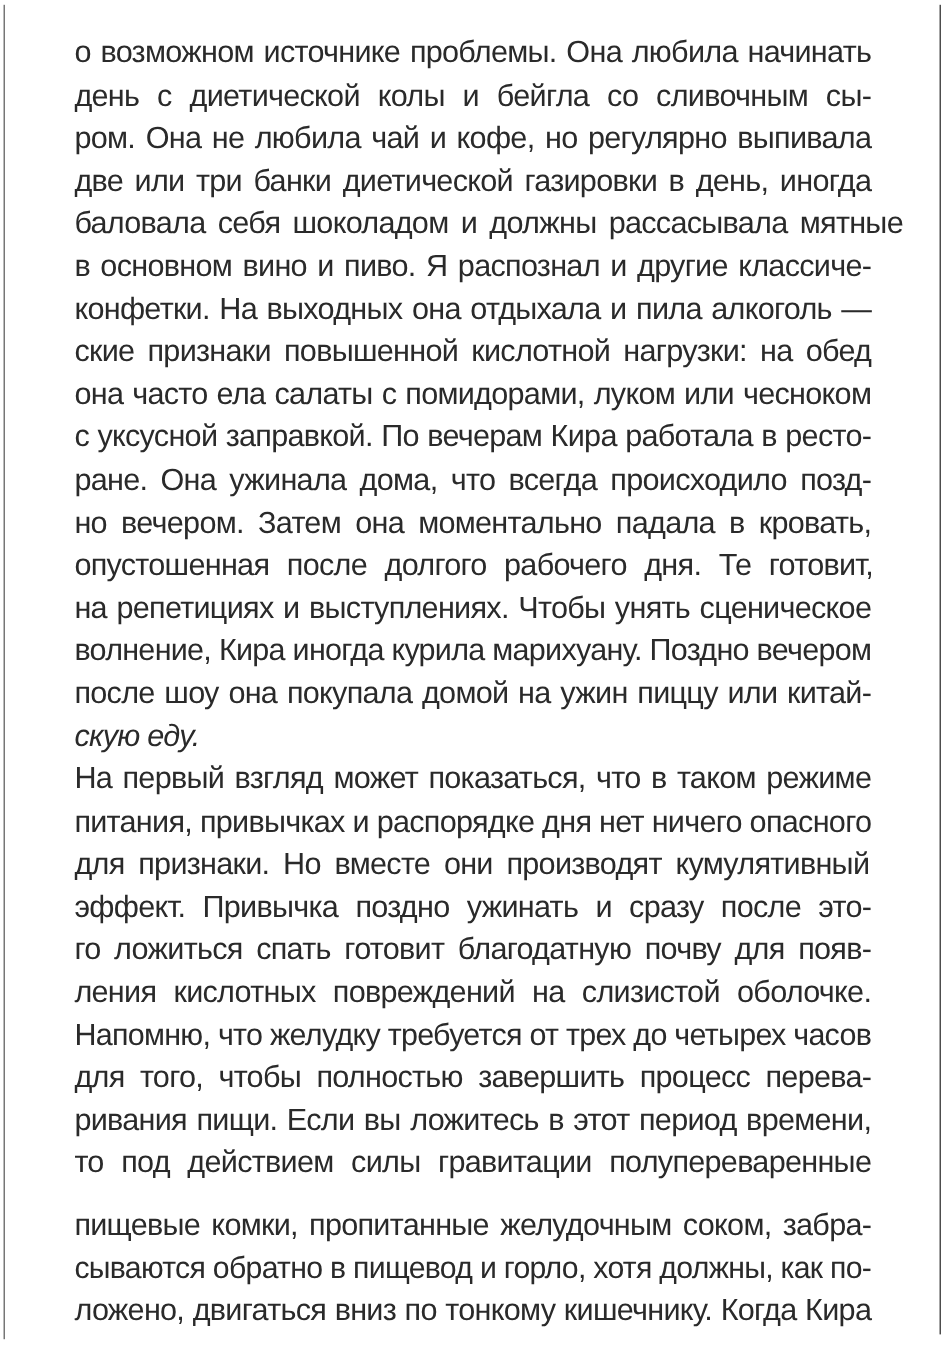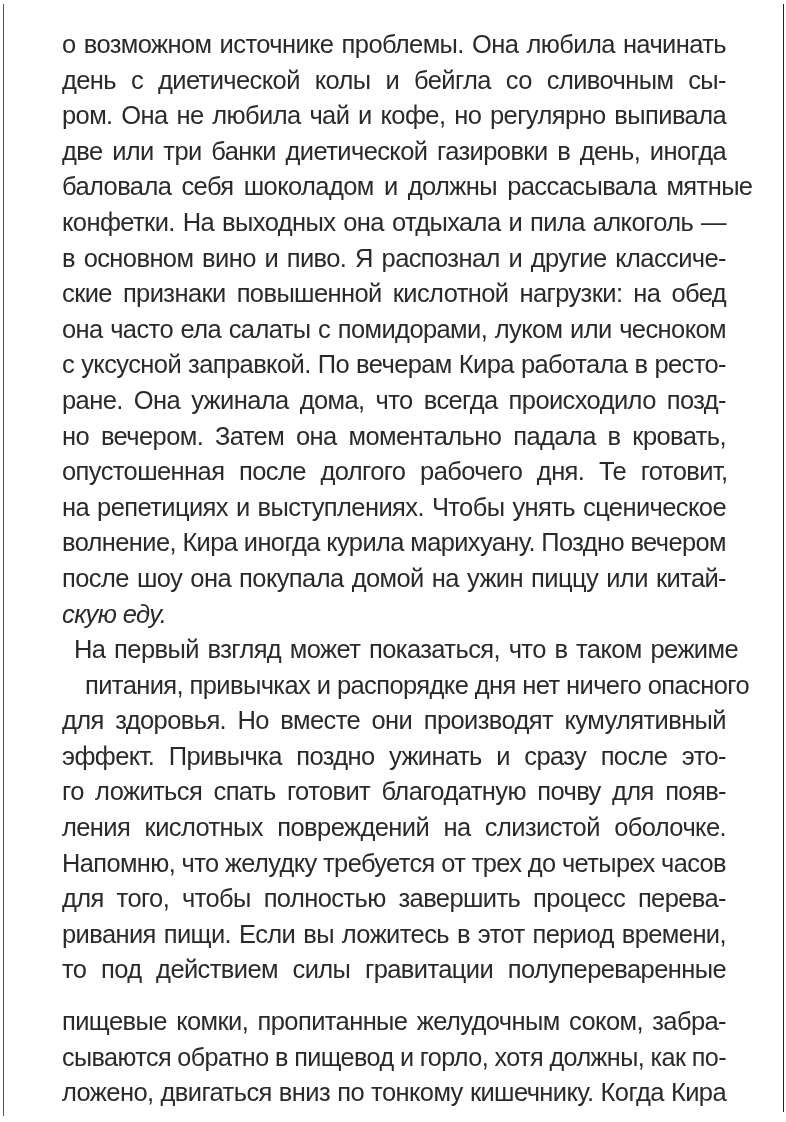--- a/index.html
+++ b/index.html
@@ -61,37 +61,37 @@
 <div class="page-border-left"></div>
 <div class="page-border-right"></div>
 
 <div class="text-block">
   <div>
     <span class="line" style="word-spacing: 1.66146px; text-align-last: left;">о возможном источнике проблемы. Она любила начинать</span>
     <span class="line" style="word-spacing: 8.4043px; text-align-last: left;">день с диетической колы и бейгла со сливочным сы-</span>
     <span class="line" style="word-spacing: 2.29514px; text-align-last: left;">ром. Она не любила чай и кофе, но регулярно выпивала</span>
     <span class="line" style="word-spacing: 3.13672px; text-align-last: left;">две или три банки диетической газировки в день, иногда</span>
     <span class="line" style="word-spacing: 3.71615px; text-align-last: left;">баловала себя шоколадом и должны рассасывала мятные</span>
+    <span class="line" style="word-spacing: 2.21007px; text-align-last: left;">в основном вино и пиво. Я распознал и другие классиче-</span>
     <span class="line" style="word-spacing: 1.48047px; text-align-last: left;">конфетки. На выходных она отдыхала и пила алкоголь —</span>
-    <span class="line" style="word-spacing: 2.21007px; text-align-last: left;">в основном вино и пиво. Я распознал и другие классиче-</span>
     <span class="line" style="word-spacing: 4.48177px; text-align-last: left;">ские признаки повышенной кислотной нагрузки: на обед</span>
     <span class="line" style="word-spacing: 1.05664px; text-align-last: left;">она часто ела салаты с помидорами, луком или чесноком</span>
     <span class="line" style="word-spacing: 0.558594px; text-align-last: left;">с уксусной заправкой. По вечерам Кира работала в ресто-</span>
     <span class="line" style="word-spacing: 4.58036px; text-align-last: left;">ране. Она ужинала дома, что всегда происходило позд-</span>
     <span class="line" style="word-spacing: 5.35714px; text-align-last: left;">но вечером. Затем она моментально падала в кровать,</span>
     <span class="line" style="word-spacing: 8.13542px; text-align-last: left;">опустошенная после долгого рабочего дня. Те готовит,</span>
     <span class="line" style="word-spacing: 1.50781px; text-align-last: left;">на репетициях и выступлениях. Чтобы унять сценическое</span>
     <span class="line" style="transform-origin: left top; transform: scaleX(0.997488); width: 665.672px; text-align-last: left;">волнение, Кира иногда курила марихуану. Поздно вечером</span>
     <span class="line" style="word-spacing: 1.62847px; text-align-last: left;">после шоу она покупала домой на ужин пиццу или китай-</span>
     <span class="line last">скую еду.</span>
   </div>
   <div>
-    <span class="line" style="word-spacing: 2.21484px; text-align-last: left; margin-left: 12px;">На первый взгляд может показаться, что в таком режиме</span>
-    <span class="line" style="word-spacing: 0.0379464px; text-align-last: left; margin-left: 23px;">питания, привычках и распорядке дня нет ничего опасного</span>
-    <span class="line" style="word-spacing: 4.95833px; text-align-last: left;">для здоровья. Но вместе они производят кумулятивный</span>
+    <span class="line" style="word-spacing: 2.21484px; text-align-last: left;">На первый взгляд может показаться, что в таком режиме</span>
+    <span class="line" style="word-spacing: 0.0379464px; text-align-last: left;">питания, привычках и распорядке дня нет ничего опасного</span>
+    <span class="line" style="word-spacing: 4.95833px; text-align-last: left;">для признаки. Но вместе они производят кумулятивный</span>
     <span class="line" style="word-spacing: 7.9308px; text-align-last: left;">эффект. Привычка поздно ужинать и сразу после это-</span>
     <span class="line" style="word-spacing: 4.85268px; text-align-last: left;">го ложиться спать готовит благодатную почву для появ-</span>
     <span class="line" style="word-spacing: 7.89062px; text-align-last: left;">ления кислотных повреждений на слизистой оболочке.</span>
     <span class="line" style="transform-origin: left top; transform: scaleX(0.995852); width: 666.766px; text-align-last: left;">Напомню, что желудку требуется от трех до четырех часов</span>
     <span class="line" style="word-spacing: 6.35156px; text-align-last: left;">для того, чтобы полностью завершить процесс перева-</span>
     <span class="line" style="word-spacing: 1.45703px; text-align-last: left;">ривания пищи. Если вы ложитесь в этот период времени,</span>
     <span class="line" style="word-spacing: 8.125px; text-align-last: left;">то под действием силы гравитации полупереваренные</span>
     <span class="line" style="word-spacing: 2.875px; text-align-last: left; margin-top: 16px;">пищевые комки, пропитанные желудочным соком, забра-</span>
     <span class="line" style="transform-origin: left top; transform: scaleX(0.98821); width: 671.922px; text-align-last: left;">сываются обратно в пищевод и горло, хотя должны, как по-</span>
     <span class="line" style="word-spacing: 0.649554px; text-align-last: left;">ложено, двигаться вниз по тонкому кишечнику. Когда Кира</span>

